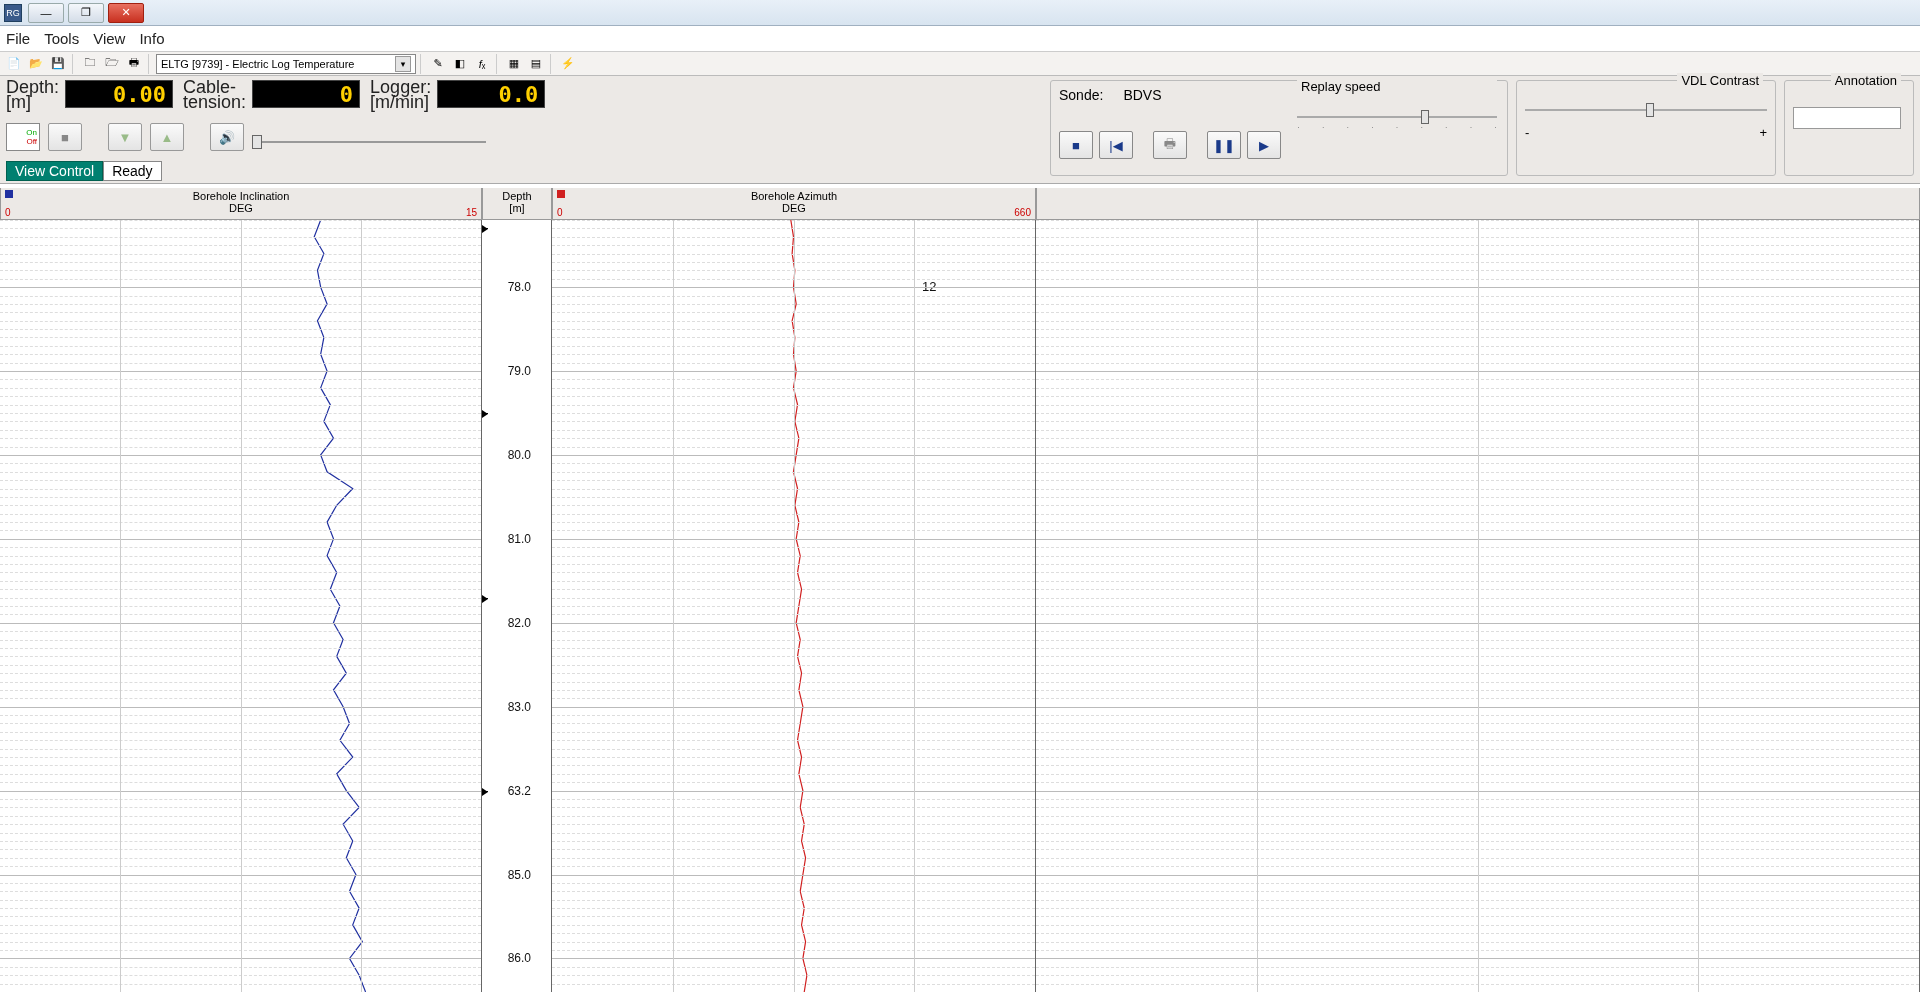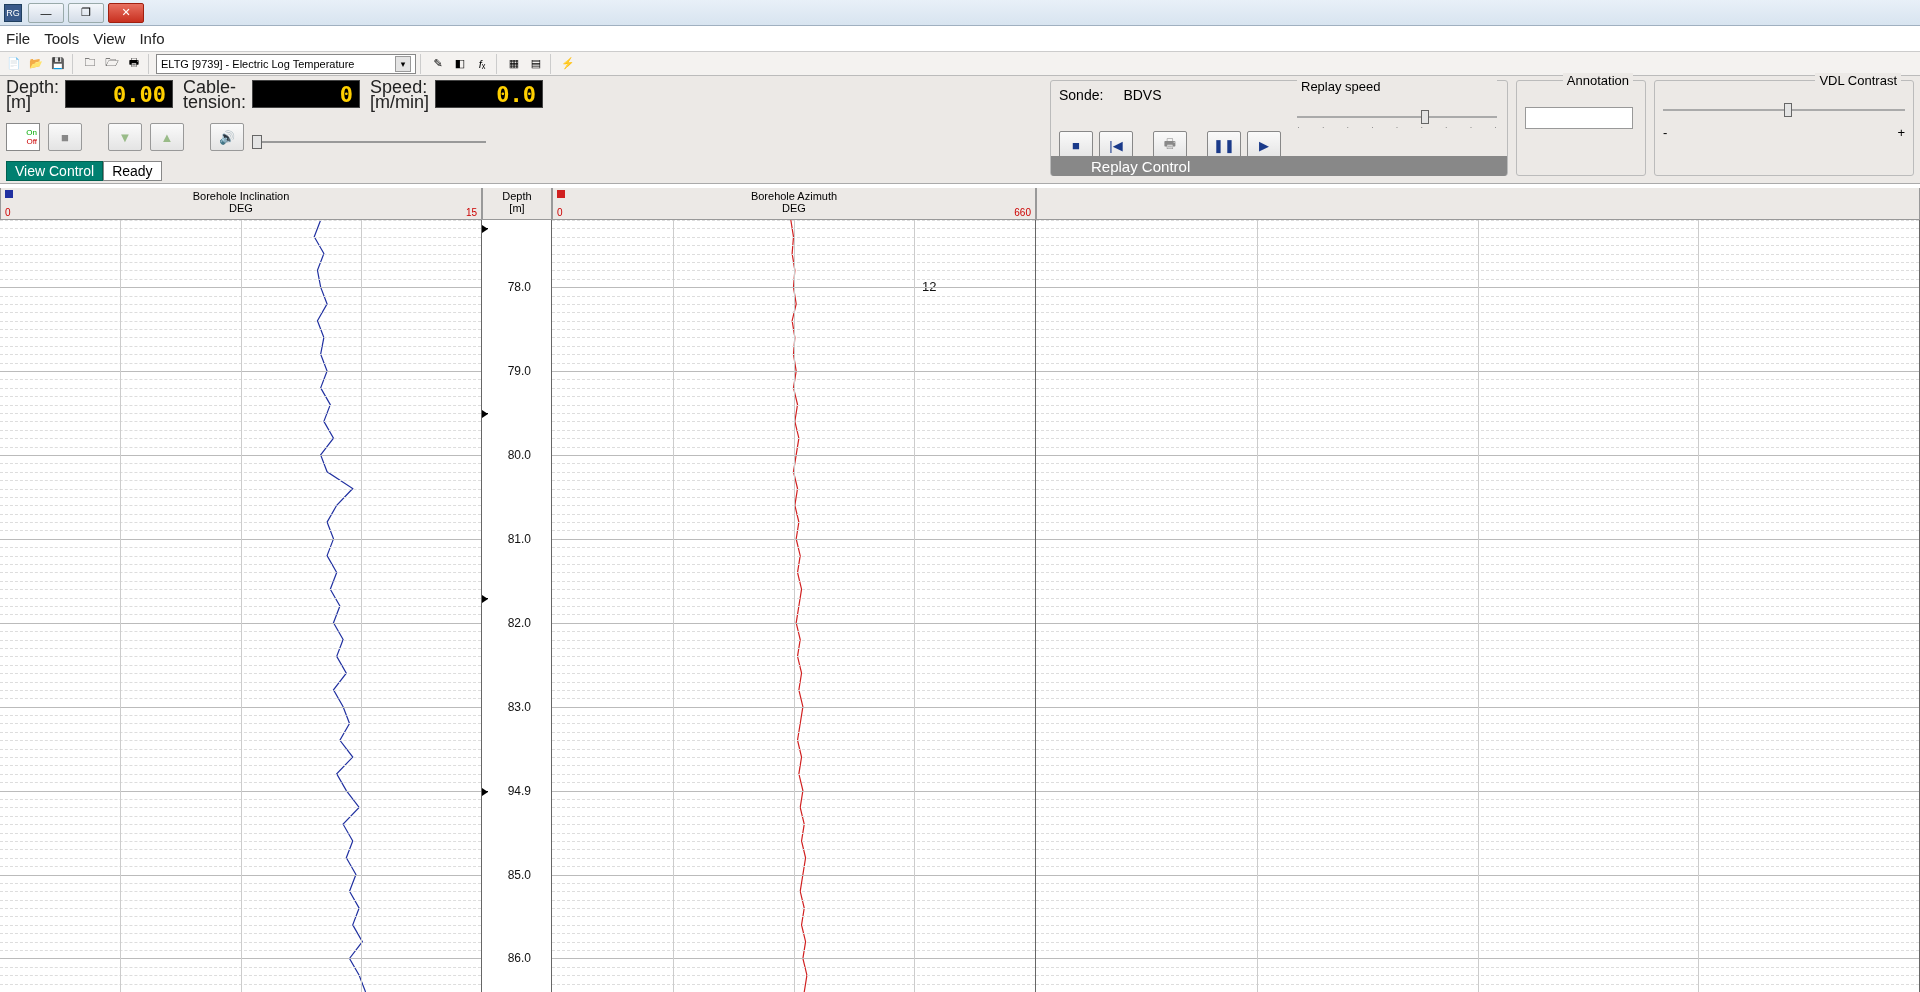--- a/index.html
+++ b/index.html
@@ -139,21 +139,21 @@
       </div>
       <div class="readoutgrp">
         <div class="ro-label">
           <div>Cable-</div>
             <div>tension:</div>
         </div>
         <div class="ro-box">0</div>
       </div>
       <div class="readoutgrp">
         <div class="ro-label">
-          <div>Speed:</div>
+          <div>Logger:</div>
             <div>[m/min]</div>
         </div>
         <div class="ro-box">0.0</div>
       </div>
     </div>
     <div class="row2">
       <div class="onoff">
           <span class="on">On</span>
           <span class="off">Off</span>
         </div>
@@ -199,39 +199,38 @@
       </div>
       <div class="replaybtns">
         <div class="rbtn">■</div>
         <div class="rbtn">|◀</div>
         <div style="width:8px"></div>
         <div class="rbtn" style="color:#888">🖶</div>
         <div style="width:8px"></div>
         <div class="rbtn">❚❚</div>
         <div class="rbtn">▶</div>
       </div>
-      <div class="replay-status">Replay Control</div>
-    </div>
-
-    <div class="card anncard">
-      <div class="legend">Annotation</div>
-      <input type="text" value="" style="">
     </div>
 
     <div class="card vdlcard">
       <div class="legend">VDL Contrast</div>
       <div class="slwrap2">
         <div class="track">
             <div class="thumb"></div>
           </div>
       </div>
       <div class="ends">
         <span>-</span>
         <span>+</span>
       </div>
+    </div>
+
+    <div class="card anncard">
+      <div class="legend">Annotation</div>
+      <input type="text" value="" style="">
     </div>
   </div>
 </div>
 
 <div class="chartzone">
   <div class="col inc">
     <div class="track-hdr">
       <div class="marker" style="background:#2030a0"></div>
       <div>Borehole Inclination</div>
       <div>DEG</div>
@@ -348,21 +347,21 @@
       <div>[m]</div>
     </div>
     <div class="plotbody" id="plot-depth">
       <div class="depthlabels" id="depth-labels">
           <span style="top: 67.1304px;">78.0</span>
           <span style="top: 151.043px;">79.0</span>
           <span style="top: 234.957px;">80.0</span>
           <span style="top: 318.87px;">81.0</span>
           <span style="top: 402.783px;">82.0</span>
           <span style="top: 486.696px;">83.0</span>
-          <span style="top: 570.609px;">94.9</span>
+          <span style="top: 570.609px;">63.2</span>
           <span style="top: 654.522px;">85.0</span>
           <span style="top: 738.435px;">86.0</span>
           <div class="depth-tick" style="top: 8.3913px;"></div>
           <div class="depth-tick" style="top: 193px;"></div>
           <div class="depth-tick" style="top: 377.609px;"></div>
           <div class="depth-tick" style="top: 570.609px;"></div>
         </div>
     </div>
   </div>
 

